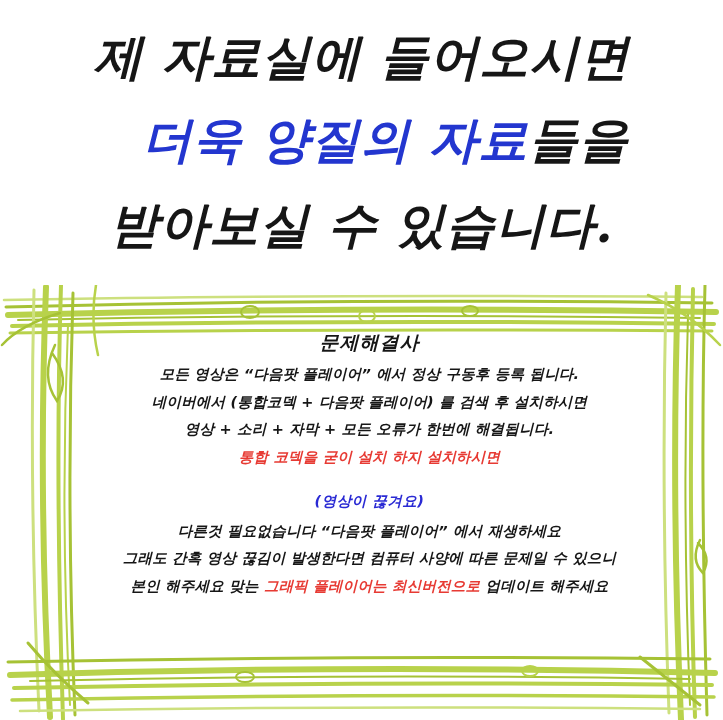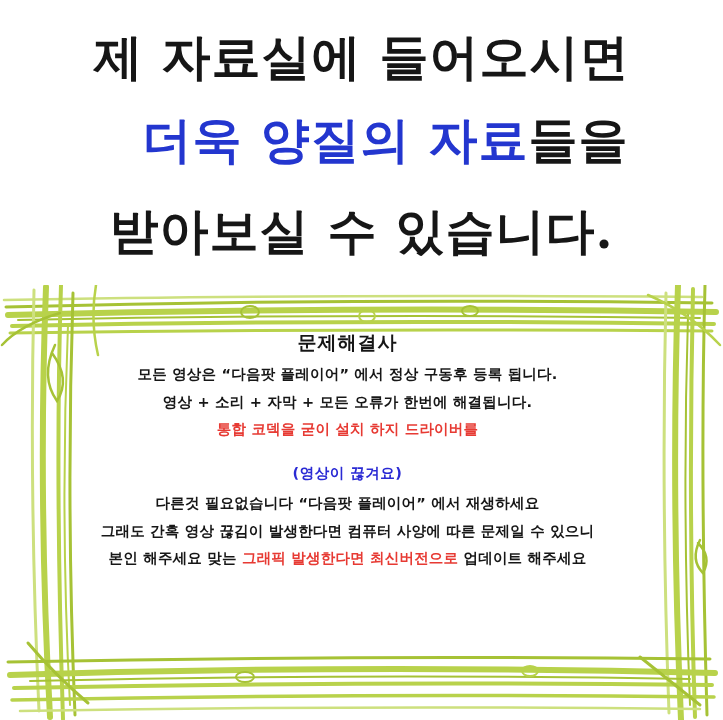--- a/index.html
+++ b/index.html
@@ -12,49 +12,49 @@
     --text-black:#161616;
   }
   html,body{margin:0;padding:0;}
   body{
     width:723px;height:720px;
     background:#ffffff;
     position:relative;
     overflow:hidden;
     font-family:"DejaVu Sans","Liberation Sans",sans-serif;
   }
-  .stage{position:absolute;top:0;left:0;width:723px;height:564px;}
+  .stage{position:absolute;top:0;left:0;width:723px;height:564px;font-style:italic;}
 
   
   .hero-line{
     position:absolute;left:0;width:723px;
     text-align:center;
     font-family:"DejaVu Serif","Liberation Serif",serif;
     font-size:49px;
     line-height:70px;
     font-weight:600;
     letter-spacing:1px;
     color:var(--text-black);
     white-space:nowrap;
   }
   .hero-line-1{top:22px;}
   .hero-line-2{top:105px;margin-left:24px;}
-  .hero-line-3{top:196px;}
+  .hero-line-3{top:190px;}
   .hero-blue{color:var(--heading-blue);}
 
   
   .frame-svg{position:absolute;left:0;top:285px;width:723px;height:435px;}
   .frame-svg path, .frame-svg ellipse{fill:none;stroke-linecap:round;}
   .g1{stroke:var(--frame-green);}
   .g2{stroke:var(--frame-green-dark);}
   .g3{stroke:var(--frame-green-light);}
 
   
   .box-content{
-    position:absolute;top:330px;left:56px;width:583px;
+    position:absolute;top:330px;left:78px;width:583px;
     text-align:center;
     color:var(--text-black);
   }
   .box-title{
     font-size:19px;font-weight:700;
     height:24px;line-height:24px;margin-bottom:7px;
     letter-spacing:1px;
   }
   .box-subtitle{
     font-size:14.5px;font-weight:700;
@@ -126,24 +126,25 @@
     <path class="g1" stroke-width="2.5" d="M96,0 Q90,35 98,70"></path>
     <path class="g2" stroke-width="3" d="M640,372 Q670,396 700,420"></path>
     <path class="g1" stroke-width="2.5" d="M648,10 Q690,28 720,60"></path>
     <path class="g2" stroke-width="2.5" d="M2,60 Q20,40 60,28"></path>
   </svg>
 
   <div class="box-content">
     <div class="box-title">문제해결사</div>
 
     <div class="box-line">모든 영상은  “다음팟 플레이어”  에서 정상 구동후 등록 됩니다.</div>
+    <div class="box-line">네이버에서 (통합코덱 + 다음팟 플레이어) 를 검색 후 설치하시면</div>
     <div class="box-line">영상 + 소리 + 자막 + 모든 오류가 한번에 해결됩니다.</div>
-    <div class="box-line-red">통합 코덱을 굳이 설치 하지 드라이버를</div>
+    <div class="box-line-red">통합 코덱을 굳이 설치 하지 설치하시면</div>
 
     <div class="section-gap"></div>
 
     <div class="box-subtitle">(영상이 끊겨요)</div>
     <div class="box-line">다른것 필요없습니다  “다음팟 플레이어” 에서 재생하세요</div>
     <div class="box-line">그래도 간혹 영상 끊김이 발생한다면 컴퓨터 사양에 따른 문제일 수 있으니</div>
-    <div class="box-line"><span>본인 해주세요 맞는 </span><span class="red-inline">그래픽 발생한다면 최신버전으로</span><span> 업데이트 해주세요</span></div>
+    <div class="box-line"><span>본인 해주세요 맞는 </span><span class="red-inline">그래픽 플레이어는 최신버전으로</span><span> 업데이트 해주세요</span></div>
   </div>
 
 </div>
 
 </body></html>

